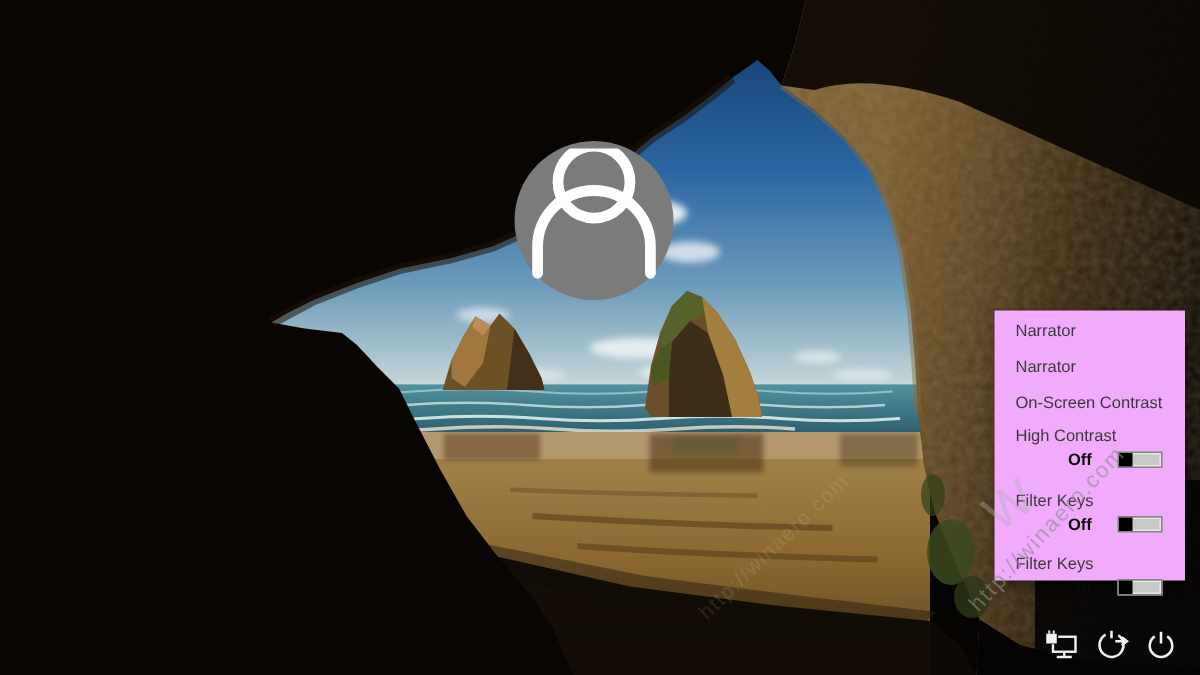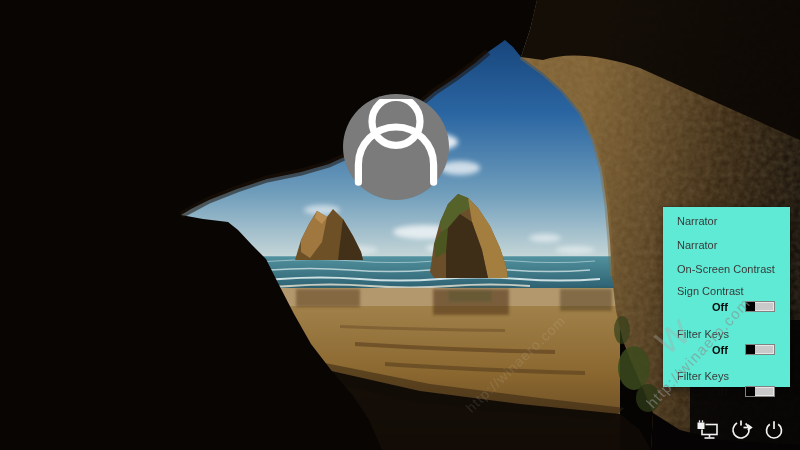--- a/index.html
+++ b/index.html
@@ -12,21 +12,21 @@
           background:#7b7b7b;z-index:2;display:flex;align-items:center;justify-content:center;}
   .username{position:absolute;left:250px;top:214px;width:300px;text-align:center;z-index:2;
             color:#fff;font-size:29px;font-weight:300;letter-spacing:.5px;}
   .signin-btn{position:absolute;left:366px;top:254px;width:90px;height:20px;z-index:2;
               background:rgba(255,255,255,.27);border:1px solid rgba(255,255,255,.45);
               color:#fff;font-size:11px;display:flex;align-items:center;justify-content:center;
               box-sizing:border-box;cursor:pointer;font-family:"Liberation Sans",sans-serif;}
 
   
   .eoa-panel{position:absolute;left:663px;top:207px;width:127px;height:180px;z-index:3;
-             background:#5eead4;box-shadow:0 0 0 1px rgba(0,0,0,.08),2px 3px 9px rgba(0,0,0,.45);}
+             background:#f0abfc;box-shadow:0 0 0 1px rgba(0,0,0,.08),2px 3px 9px rgba(0,0,0,.45);}
   .eoa-panel .menu-link{position:absolute;left:14px;right:10px;font-size:11px;color:#3a3a3a;
                         cursor:pointer;white-space:nowrap;}
   .eoa-panel .grp-label{position:absolute;left:14px;right:10px;font-size:11px;color:#3a3a3a;white-space:nowrap;}
   .toggle-row{position:absolute;left:14px;right:15px;height:13px;display:flex;
               align-items:center;justify-content:space-between;cursor:pointer;}
   .toggle-row .state{font-size:11px;font-weight:bold;color:#0a0a0a;margin-left:35px;}
   .toggle{position:relative;width:30px;height:11px;background:#c9c9c9;
           border:1px solid #828282;box-sizing:border-box;box-shadow:inset 0 0 0 1px #e6e6e6;}
   .toggle .thumb{position:absolute;left:0;top:0;width:9px;height:9px;background:#000;}
 
@@ -155,21 +155,21 @@
       <circle cx="0" cy="-16" r="15" fill="none" stroke="#ffffff" stroke-width="4.5"></circle>
       <path d="M -23.5,22 L -23.5,11 A 23.5,23.5 0 0 1 23.5,11 L 23.5,22" fill="none" stroke="#ffffff" stroke-width="4.5" stroke-linecap="round"></path>
     </svg>
   </div>
 
   <div class="eoa-panel">
     <div class="menu-link" style="top:8px">Narrator</div>
     <div class="menu-link" style="top:32px">Narrator</div>
     <div class="menu-link" style="top:56px">On-Screen Contrast</div>
 
-    <div class="grp-label" style="top:78px">Sign Contrast</div>
+    <div class="grp-label" style="top:78px">High Contrast</div>
     <div class="toggle-row" style="top:93px">
       <span class="state">Off</span>
       <span class="toggle">
           <span class="thumb"></span>
         </span>
     </div>
 
     <div class="grp-label" style="top:121px">Filter Keys</div>
     <div class="toggle-row" style="top:136px">
       <span class="state">Off</span>

